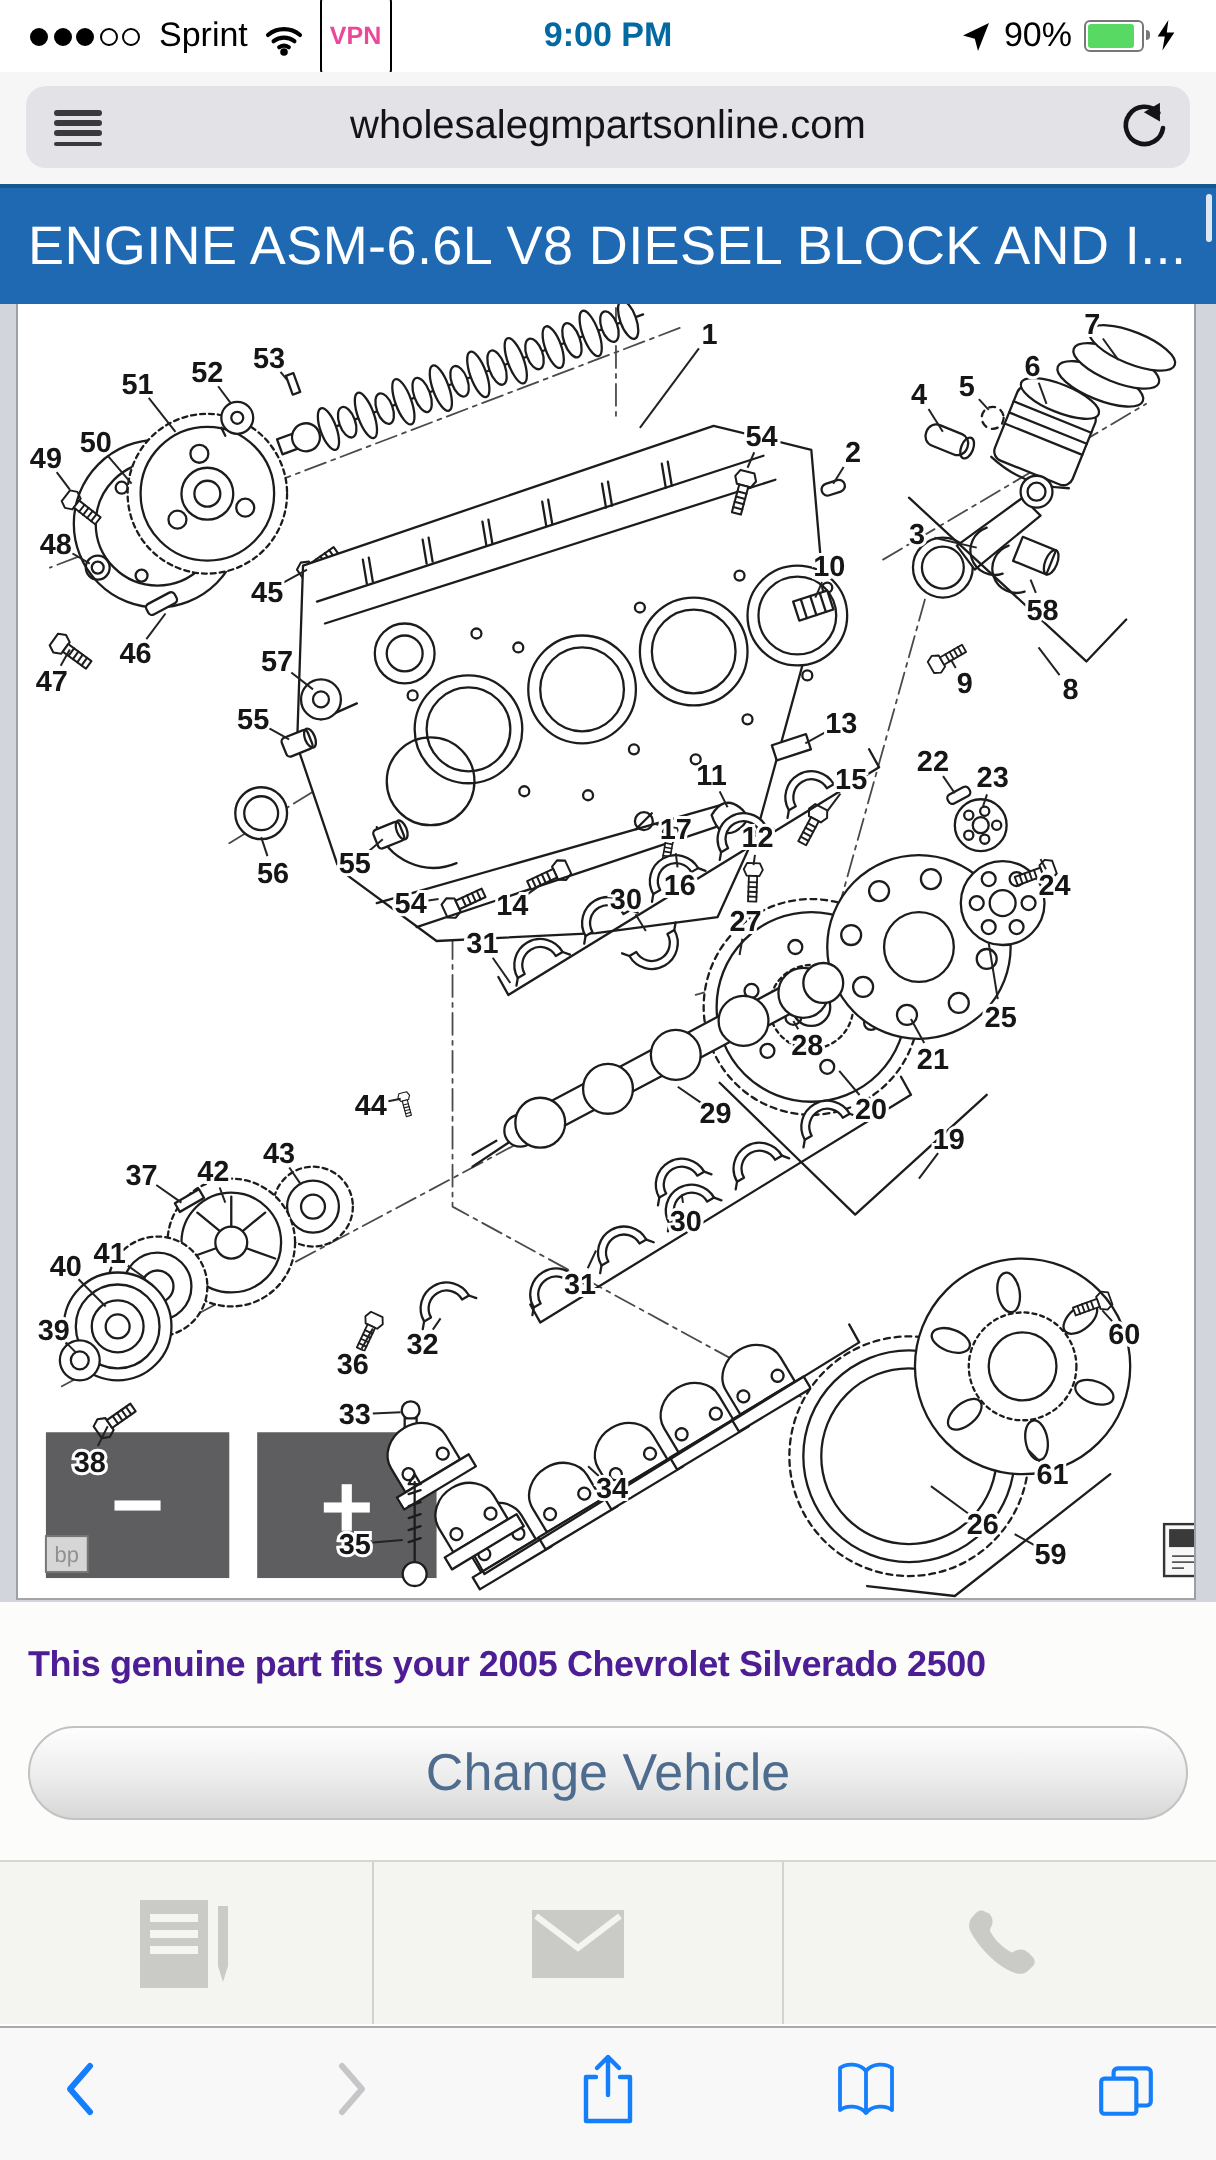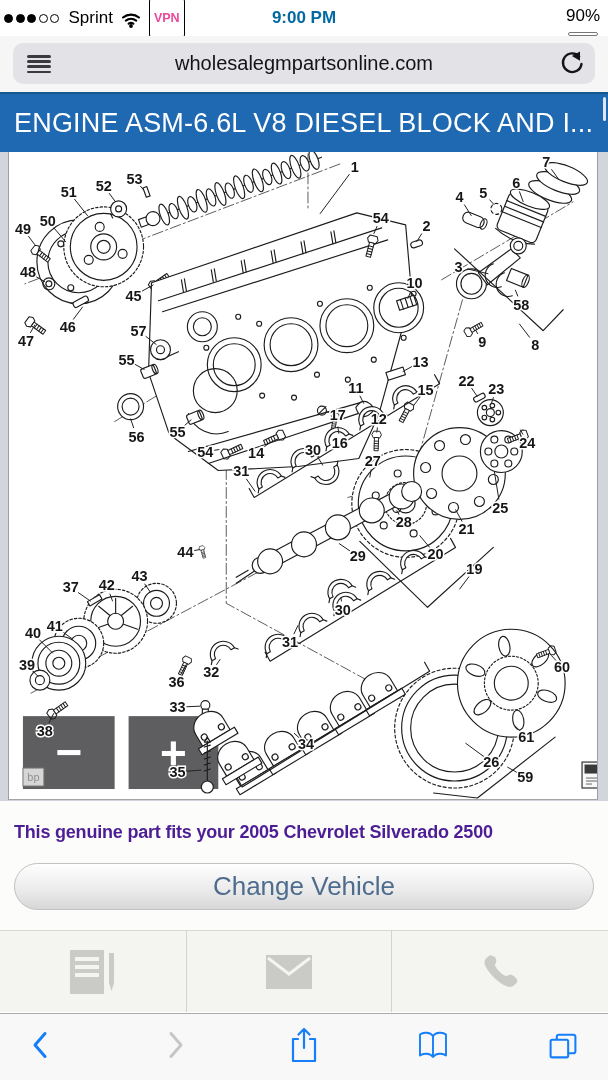--- a/index.html
+++ b/index.html
@@ -1,27 +1,27 @@
 <!DOCTYPE html>
 <html><head>
 <meta charset="utf-8">
 <style>
   html,body{margin:0;padding:0;background:#666;}
   .screen{position:relative;width:608px;height:1080px;background:#fff;overflow:hidden;
           font-family:"Liberation Sans",sans-serif;-webkit-font-smoothing:antialiased;}
   
   .status-bar{position:absolute;top:0;left:0;width:608px;height:36px;background:#fff;}
-  .sb-left{position:absolute;left:4px;top:0;height:36px;display:flex;align-items:center;gap:7px;}
+  .sb-left{position:absolute;left:15px;top:0;height:36px;display:flex;align-items:center;gap:7px;}
   .sig{display:flex;align-items:center;}
   .sig i{width:9px;height:9px;border:1px solid #000;border-radius:50%;display:inline-block;margin-right:2.5px;box-sizing:border-box;}
   .sig i.on{background:#000;}
   .carrier{font-size:17px;color:#000;}
   .vpn{border:1.5px solid #000;border-radius:4px;font-size:12.5px;font-weight:700;padding:12px 4px;line-height:16px;color:#ec4899;}
   .sb-time{position:absolute;left:0;right:0;top:0;height:36px;text-align:center;line-height:36px;font-size:17px;font-weight:700;color:#0369a1;}
-  .sb-right{position:absolute;right:8px;top:0;height:36px;display:flex;align-items:center;gap:6px;flex-direction:column;}
+  .sb-right{position:absolute;right:20px;top:0;height:36px;display:flex;align-items:center;gap:6px;}
   .pct{font-size:17px;color:#000;}
   .batt{position:relative;width:26px;height:12px;border:1px solid #777;border-radius:3px;padding:1px;box-sizing:content-box;}
   .batt i{display:block;height:100%;background:#57d963;border-radius:1.5px;}
   .batt:after{content:"";position:absolute;right:-4px;top:3.5px;width:2.5px;height:5px;background:#777;border-radius:0 2px 2px 0;}
   
   .url-bar{position:absolute;top:36px;left:0;width:608px;height:56px;background:#f6f6f7;}
   .url-field{position:absolute;left:13px;right:13px;top:7px;height:41px;background:#e2e2e7;border-radius:10px;}
   .reader-btn{position:absolute;left:14px;top:12px;width:24px;height:18px;}
   .reader-btn b{display:block;height:2.6px;background:#3a3a3c;border-radius:2px;margin-bottom:2.6px;}
   .url-text{position:absolute;left:60px;right:60px;top:0;height:41px;line-height:41px;text-align:center;

